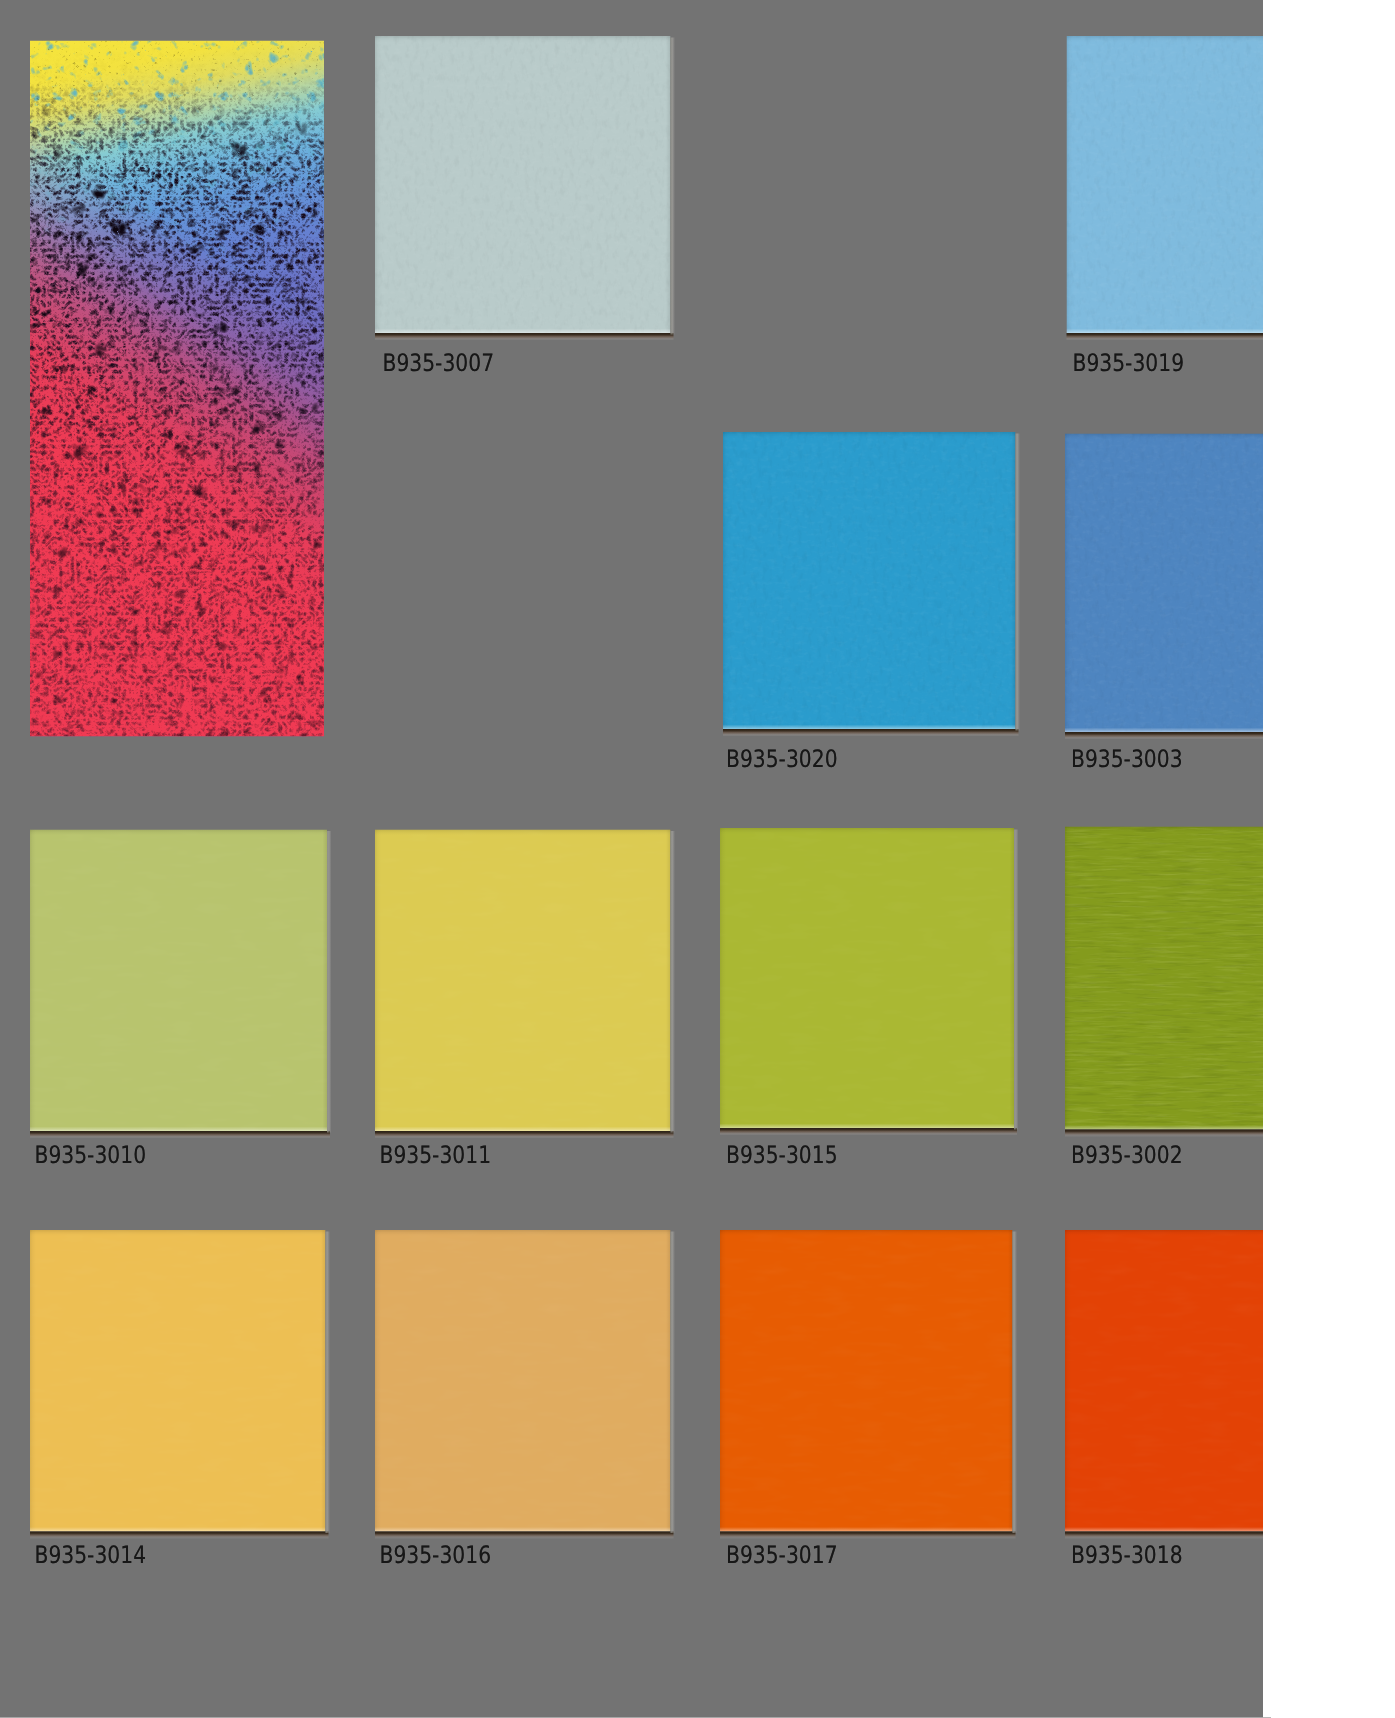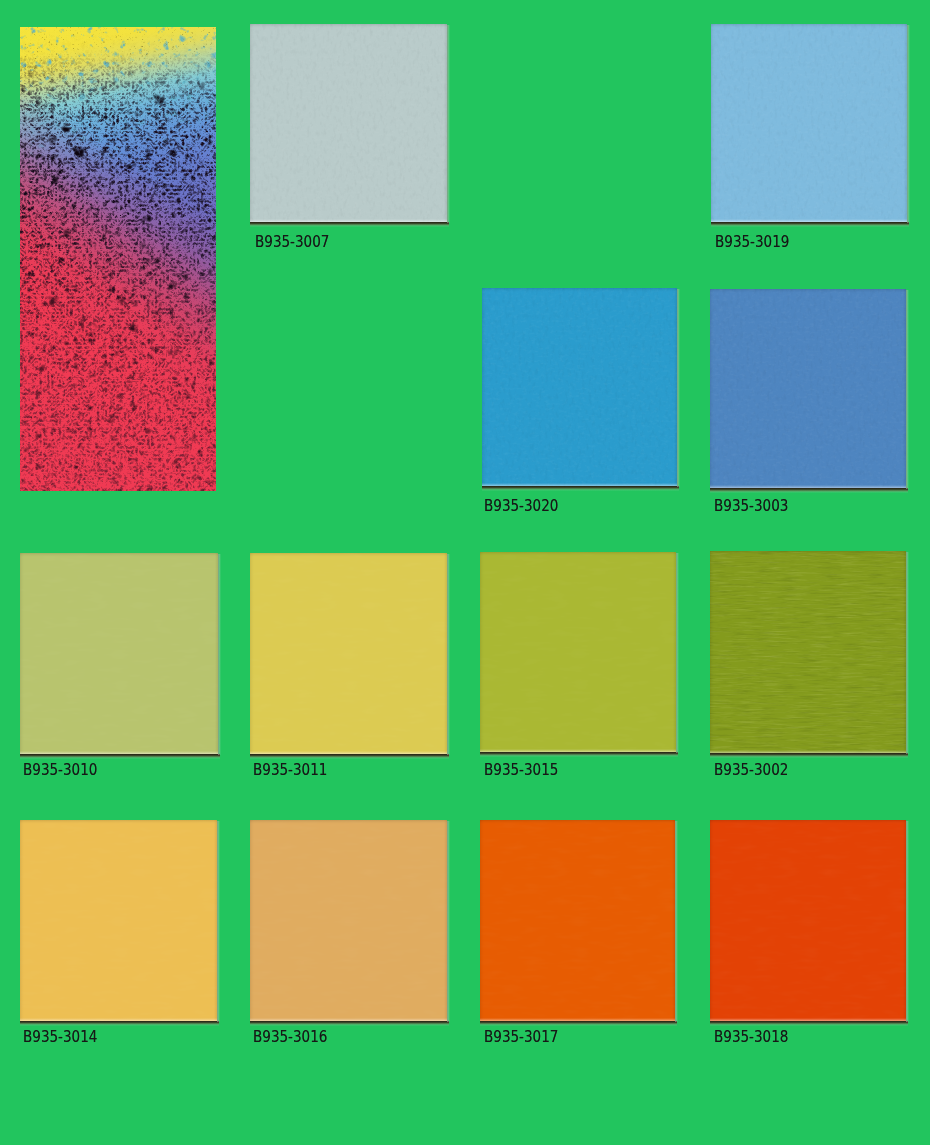--- a/index.html
+++ b/index.html
@@ -3,21 +3,21 @@
 <meta charset="utf-8">
 <title>Color Swatch Catalog</title>
 <style>
   html,body{margin:0;padding:0;}
   body{
     width:930px;height:1145px;
     background:#ffffff;
     font-family:"DejaVu Sans", sans-serif;
     overflow:hidden;
   }
-  .page{position:relative;width:930px;height:1145px;background:#22c55e;overflow:hidden;}
+  .page{position:relative;width:842px;height:1145px;background:#737373;overflow:hidden;}
 
   
   .hero{position:absolute;overflow:hidden;}
   .hero .lyr{position:absolute;inset:0;}
   .hero .base{background:linear-gradient(168deg,
      #f6e53c 0%, #f3e23f 6%, #e2dc5e 10%, #b8d6a0 13.5%,
      #86ccd2 17%, #6fb6dd 21%, #6499da 26%, #6482d2 32%,
      #6a74c8 39%, #7169bd 48%, #7a61b1 60%, #8459a1 76%, #8b5394 100%);}
   .hero .pink{background:linear-gradient(215deg,
      rgba(240,58,83,0) 0%, rgba(240,58,83,0) 32%, rgba(240,58,83,0.22) 40%,

